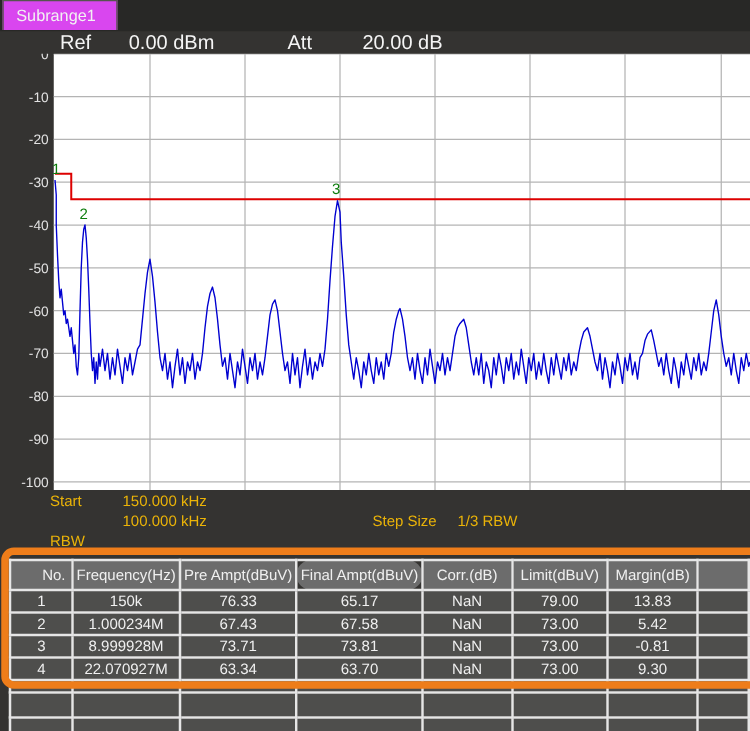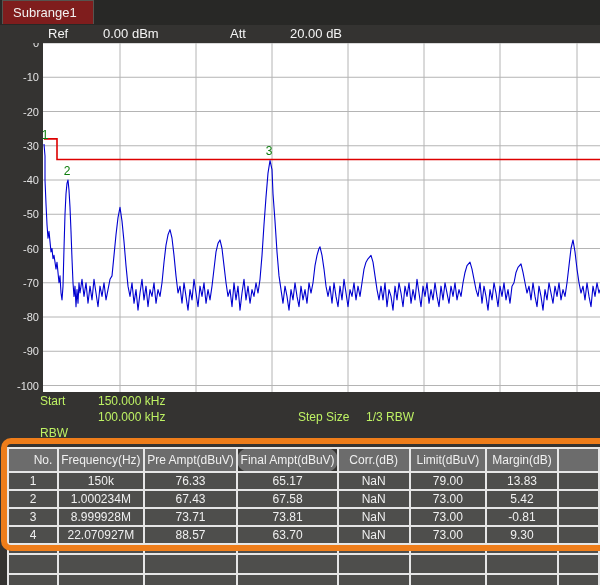--- a/index.html
+++ b/index.html
@@ -6,31 +6,31 @@
   body{
     width:600px;height:585px;position:relative;overflow:hidden;
     background:#343331;
     font-family:"Liberation Sans", sans-serif;
     -webkit-font-smoothing:antialiased;
   }
   
   .tabbar{position:absolute;left:0;top:0;width:600px;height:25px;background:#282826;}
   .tab{
     position:absolute;left:2px;top:0;height:24px;min-width:92px;box-sizing:border-box;
-    background:#7f1d1d;border:1px solid #56544f;border-bottom:none;
+    background:#d946ef;border:1px solid #56544f;border-bottom:none;
     color:#f2f2f2;font-size:13px;line-height:24px;padding:0 12px 0 10px;
   }
   
-  .chart-header{position:absolute;left:0;top:25px;width:600px;height:18px;color:#f5f5f5;font-size:13px;}
+  .chart-header{position:absolute;left:0;top:25px;width:600px;height:18px;color:#f5f5f5;font-size:16px;}
   .chart-header span{position:absolute;top:1px;white-space:nowrap;}
   .lbl-ref{left:48px;} .val-ref{left:103px;} .lbl-att{left:230px;} .val-att{left:290px;}
   
   #chart-svg{position:absolute;left:0;top:43px;}
   
-  .chart-footer{position:absolute;left:0;top:392px;width:576px;height:45px;color:#bef264;font-size:12px;}
+  .chart-footer{position:absolute;left:0;top:392px;width:576px;height:45px;color:#eab308;font-size:12px;}
   .chart-footer span{position:absolute;white-space:nowrap;}
   .lbl-start{left:40px;top:2px;} .val-start{left:98px;top:2px;}
   .lbl-rbw{left:40px;top:34px;} .val-rbw{left:98px;top:18px;}
   .lbl-step{left:298px;top:18px;} .val-step{left:366px;top:18px;}
   
   .hl-frame{
     position:absolute;left:1px;top:438px;width:660px;height:101px;
     border:6px solid #ee7d1a;border-radius:10px;z-index:5;pointer-events:none;
   }
   
@@ -148,21 +148,21 @@
           <td>73.71</td>
           <td>73.81</td>
           <td>NaN</td>
           <td>73.00</td>
           <td>-0.81</td>
           <td></td>
         </tr>
         <tr>
           <td>4</td>
           <td>22.070927M</td>
-          <td>88.57</td>
+          <td>63.34</td>
           <td>63.70</td>
           <td>NaN</td>
           <td>73.00</td>
           <td>9.30</td>
           <td></td>
         </tr>
         <tr class="empty-a">
           <td></td>
           <td></td>
           <td></td>

